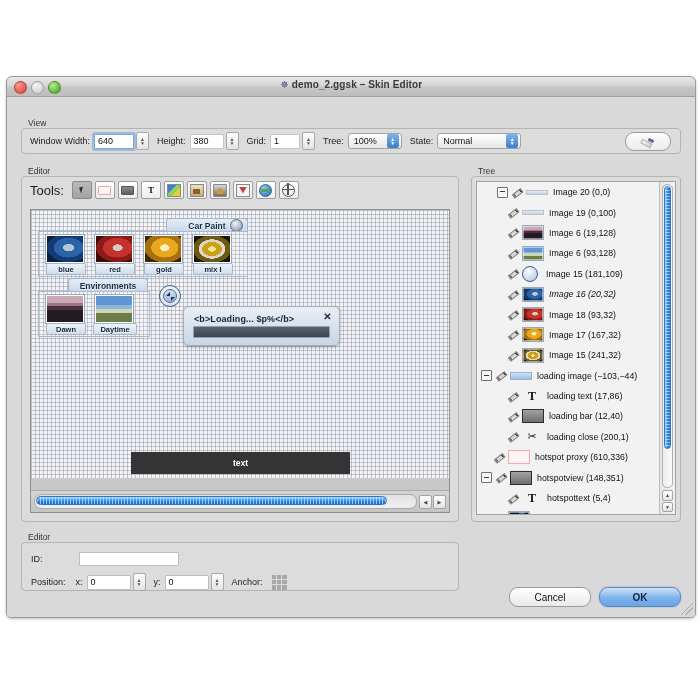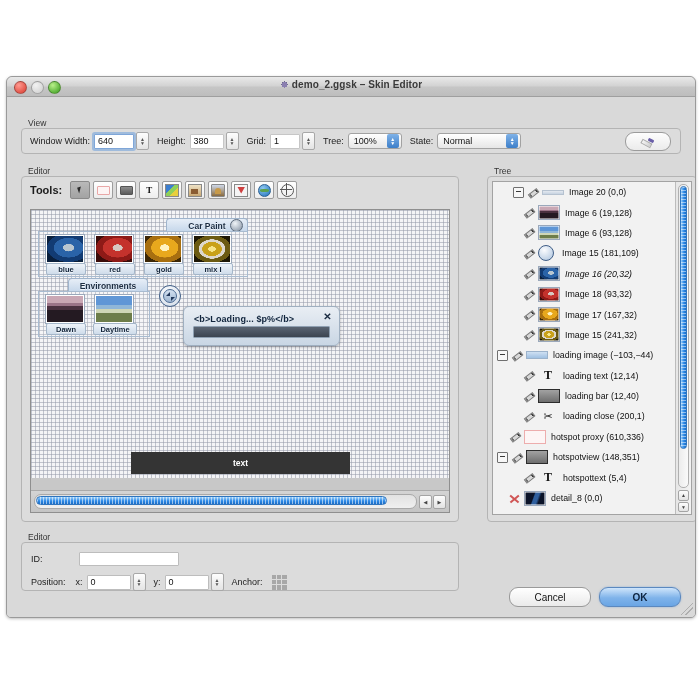--- a/index.html
+++ b/index.html
@@ -116,21 +116,21 @@
     content:"";position:absolute;left:7px;top:1.5px;width:6px;height:3px;
     background:#6a5fa8;transform:rotate(28deg);border-radius:1px;
   }
 
   
   #editor-group{left:14px;top:70px;width:438px;height:355px;}
   .toolsbar{
     position:absolute;left:0;top:9px;width:100%;height:28px;
     display:flex;align-items:center;padding-left:9px;box-sizing:border-box;gap:3px;
   }
-  .toolsbar .tlabel{font-size:11px;color:#1c1c1c;font-weight:bold;margin-right:5px;}
+  .toolsbar .tlabel{font-size:13px;color:#1c1c1c;font-weight:normal;margin-right:5px;}
   .tool{
     width:18px;height:16px;border:1px solid #9d9d9d;border-radius:2px;
     background:linear-gradient(#ffffff,#ededed);
     display:flex;align-items:center;justify-content:center;
     position:relative;overflow:hidden;
   }
   .tool.active{background:linear-gradient(#b9b9b9,#a3a3a3);border-color:#8a8a8a;}
   .ti{display:block;}
   .ti-arrow{
     width:0;height:0;border-left:4px solid #2b2b2b;border-bottom:6px solid transparent;
@@ -289,21 +289,21 @@
     position:absolute;right:7px;top:5px;width:9px;height:9px;
     color:#1a2b42;font-size:10px;font-weight:bold;line-height:9px;text-align:center;
   }
   .textbar{
     position:absolute;background:#343434;
     display:flex;align-items:center;justify-content:center;
     color:#fff;font-size:8.5px;font-weight:bold;
   }
 
   
-  #tree-group{left:480px;top:70px;width:210px;height:355px;}
+  #tree-group{left:464px;top:70px;width:210px;height:355px;}
   .treebox{
     position:absolute;left:5px;top:14px;right:5px;bottom:7px;
     border:1px solid #a3a3a3;background:#f2f2f2;overflow:hidden;
   }
   .tree-scroll{position:absolute;left:0;top:0;right:15px;bottom:0;overflow:hidden;}
   .trow{
     display:flex;align-items:center;height:20.4px;
     padding-left:4px;box-sizing:border-box;
   }
   .disc{
@@ -576,20 +576,26 @@
           <div class="tree-scroll" id="tree-rows">
               <div class="trow" style="padding-left: 20px;">
                 <span class="disc"></span>
                 <span class="pen"></span>
                 <span class="tico line"></span>
                 <span class="tlabel">Image 20 (0,0)</span>
               </div>
               <div class="trow" style="padding-left: 18px;">
                 <span class="disc-sp"></span>
                 <span class="pen"></span>
+                <span class="tico line"></span>
+                <span class="tlabel">Image 19 (0,100)</span>
+              </div>
+              <div class="trow" style="padding-left: 18px;">
+                <span class="disc-sp"></span>
+                <span class="pen"></span>
                 <span class="tico img" style="background: linear-gradient(rgb(201, 167, 180) 0px, rgb(201, 167, 180) 28%, rgb(155, 116, 136) 28%, rgb(155, 116, 136) 40%, rgb(74, 49, 64) 40%, rgb(74, 49, 64) 55%, rgb(36, 26, 34) 55%, rgb(36, 26, 34) 100%);"></span>
                 <span class="tlabel">Image 6 (19,128)</span>
               </div>
               <div class="trow" style="padding-left: 18px;">
                 <span class="disc-sp"></span>
                 <span class="pen"></span>
                 <span class="tico img" style="background: linear-gradient(rgb(95, 150, 214) 0px, rgb(95, 150, 214) 36%, rgb(143, 182, 216) 36%, rgb(143, 182, 216) 50%, rgb(207, 214, 182) 50%, rgb(207, 214, 182) 66%, rgb(109, 125, 74) 66%, rgb(109, 125, 74) 100%);"></span>
                 <span class="tlabel">Image 6 (93,128)</span>
               </div>
               <div class="trow" style="padding-left: 18px;">
@@ -625,21 +631,21 @@
               <div class="trow" style="padding-left: 4px;">
                 <span class="disc"></span>
                 <span class="pen"></span>
                 <span class="tico bluebar"></span>
                 <span class="tlabel">loading image (−103,−44)</span>
               </div>
               <div class="trow" style="padding-left: 18px;">
                 <span class="disc-sp"></span>
                 <span class="pen"></span>
                 <span class="tico T">T</span>
-                <span class="tlabel">loading text (12,14)</span>
+                <span class="tlabel">loading text (17,86)</span>
               </div>
               <div class="trow" style="padding-left: 18px;">
                 <span class="disc-sp"></span>
                 <span class="pen"></span>
                 <span class="tico rectdark"></span>
                 <span class="tlabel">loading bar (12,40)</span>
               </div>
               <div class="trow" style="padding-left: 18px;">
                 <span class="disc-sp"></span>
                 <span class="pen"></span>

